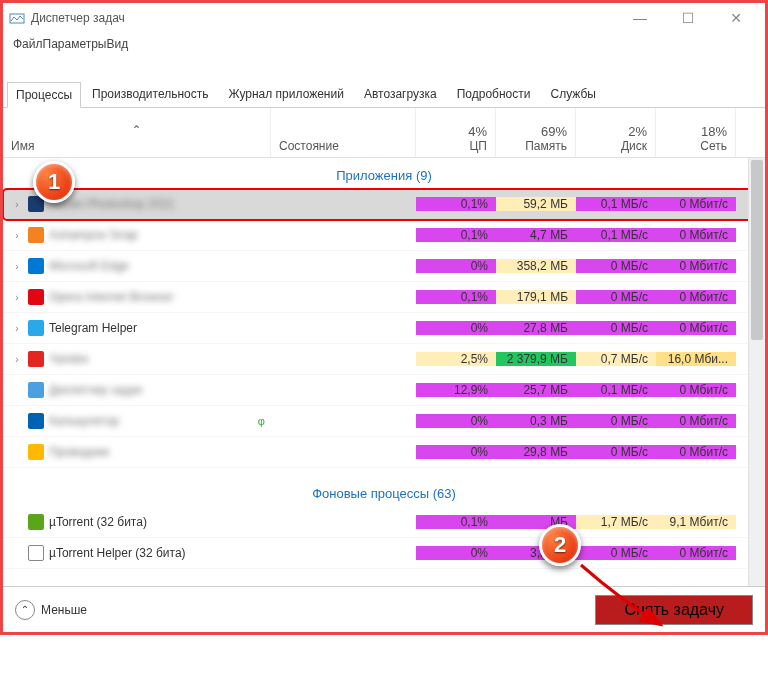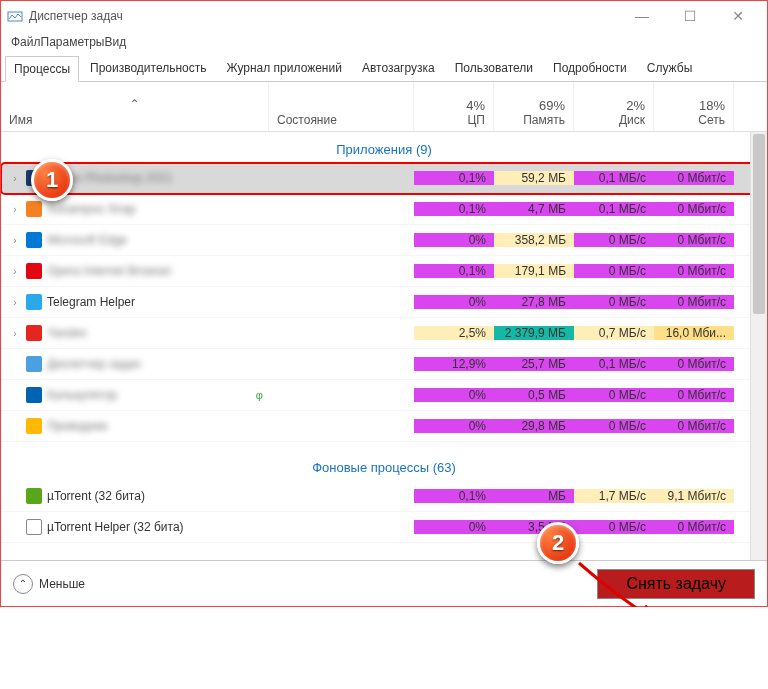--- a/index.html
+++ b/index.html
@@ -1,26 +1,26 @@
 <!DOCTYPE html>
 <html><head>
 <meta charset="utf-8">
 <style>
   * { box-sizing: border-box; margin: 0; padding: 0; }
   body { font-family: "Segoe UI", Tahoma, sans-serif; font-size: 12px; color: #333; background: #fff; }
-  .window { width: 768px; border: 1px solid #ef4444; background: #fff; position: relative; }
+  .window { width: 768px; border: 3px solid #ef4444; background: #fff; position: relative; }
   .titlebar { display: flex; align-items: center; height: 30px; padding: 0 6px; }
   .titlebar .icon { width: 16px; height: 16px; margin-right: 6px; display: inline-flex; align-items: center; justify-content: center; }
   .titlebar .title { font-size: 12px; color: #555; flex: 1; }
   .titlebar .winbtns { display: flex; gap: 18px; margin-right: 8px; }
   .winbtn { width: 30px; height: 20px; display: flex; align-items: center; justify-content: center; color: #888; font-size: 14px; cursor: pointer; }
   .menubar { display: flex; padding: 4px 10px; font-size: 12px; color: #444; }
   .menubar span { cursor: pointer; }
   .tabs { display: flex; border-bottom: 1px solid #ccc; padding: 2px 4px 0; gap: 2px; }
-  .tab { padding: 5px 8px; font-size: 12px; color: #333; cursor: pointer; border: 1px solid transparent; border-bottom: none; }
+  .tab { padding: 5px 8px; font-size: 12px; color: #333; cursor: pointer; border: 1px solid transparent; border-bottom: none; margin-top: 24px; }
   .tab.active { background: #fff; border: 1px solid #ccc; border-bottom: 1px solid #fff; position: relative; top: 1px; }
   .headers { display: flex; border-bottom: 1px solid #e0e0e0; height: 50px; align-items: stretch; }
   .hc { display: flex; flex-direction: column; justify-content: flex-end; padding: 4px 8px 4px; font-size: 12px; color: #555; border-right: 1px solid #eee; position: relative; }
   .hc .pct { text-align: right; font-size: 13px; }
   .hc .lbl { text-align: right; }
   .hc.name { flex: 0 0 268px; justify-content: flex-end; }
   .hc.name .sort { text-align: center; line-height: 18px; color: #666; }
   .hc.state { flex: 0 0 145px; justify-content: flex-end; }
   .hc.cpu, .hc.mem, .hc.disk, .hc.net { flex: 0 0 80px; }
   .content { height: 428px; overflow: hidden; position: relative; }
@@ -30,21 +30,21 @@
   .row.highlight { outline: 2px solid #e00; outline-offset: -1px; border-radius: 4px; }
   .cell.name { flex: 0 0 268px; display: flex; align-items: center; gap: 5px; padding-left: 8px; font-size: 12px; color: #333; position: relative; }
   .cell.state { flex: 0 0 145px; }
   .cell.num { flex: 0 0 80px; text-align: right; padding-right: 8px; font-size: 12px; }
   .expand { width: 12px; color: #888; font-size: 10px; text-align: center; }
   .appicon { width: 16px; height: 16px; display: inline-block; border-radius: 2px; }
   .blur { filter: blur(3px); color: #777; }
   .bg1 { background: #d946ef; }
   .bg2 { background: #ffeeb8; }
   .bg3 { background: #ffe088; }
-  .bg4 { background: #14b8a6; }
+  .bg4 { background: #22c55e; }
   .footer { display: flex; align-items: center; justify-content: space-between; border-top: 1px solid #ccc; padding: 8px 12px; height: 46px; }
   .less { display: flex; align-items: center; gap: 6px; color: #333; cursor: pointer; }
   .less .circ { width: 20px; height: 20px; border: 1px solid #888; border-radius: 50%; display: flex; align-items: center; justify-content: center; font-size: 10px; }
   .btn { padding: 5px 28px; border: 1px solid #888; background: #b91c1c; cursor: pointer; font-size: 16px; }
   .scrollbar { position: absolute; right: 0; top: 0; bottom: 0; width: 17px; background: #f0f0f0; border-left: 1px solid #e0e0e0; }
   .scrollbar .thumb { position: absolute; left: 2px; right: 2px; top: 2px; height: 180px; background: #c8c8c8; border-radius: 2px; }
   .marker { position: absolute; width: 42px; height: 42px; border-radius: 50%; background: radial-gradient(circle at 30% 30%, #ff8040, #e02000); border: 3px solid #fff; box-shadow: 0 3px 6px rgba(0,0,0,.5), inset 0 2px 4px rgba(255,255,255,.4); display: flex; align-items: center; justify-content: center; font-size: 22px; font-weight: bold; color: #fff; text-shadow: 0 1px 2px rgba(0,0,0,.6); z-index: 10; pointer-events: none; }
   .arrow { position: absolute; z-index: 9; pointer-events: none; }
 </style>
 </head>
@@ -71,21 +71,20 @@
     <span>Файл</span>
     <span>Параметры</span>
     <span>Вид</span>
   </div>
 
   <div class="tabs">
     <span class="tab active">Процессы</span>
     <span class="tab">Производительность</span>
     <span class="tab">Журнал приложений</span>
     <span class="tab">Автозагрузка</span>
-    <span class="tab">Пользователи</span>
     <span class="tab">Подробности</span>
     <span class="tab">Службы</span>
   </div>
 
   <div class="headers">
     <div class="hc name">
       <span class="sort">⌃</span>
       <span style="text-align:left;">Имя</span>
     </div>
     <div class="hc state">
@@ -202,21 +201,21 @@
         </div>
         <div class="row">
           <div class="cell name">
             <span class="expand"></span>
             <span class="appicon" style="background:#0063b1;"></span>
             <span class="blur">Калькулятор</span>
             <span style="color:#3a3;font-size:11px;margin-left:auto;margin-right:6px;">φ</span>
           </div>
           <div class="cell state"></div>
           <div class="cell num bg1">0%</div>
-          <div class="cell num bg1">0,5 МБ</div>
+          <div class="cell num bg1">0,3 МБ</div>
           <div class="cell num bg1">0 МБ/с</div>
           <div class="cell num bg1">0 Мбит/с</div>
         </div>
         <div class="row">
           <div class="cell name">
             <span class="expand"></span>
             <span class="appicon" style="background:#ffb900;"></span>
             <span class="blur">Проводник</span>
           </div>
           <div class="cell state"></div>

